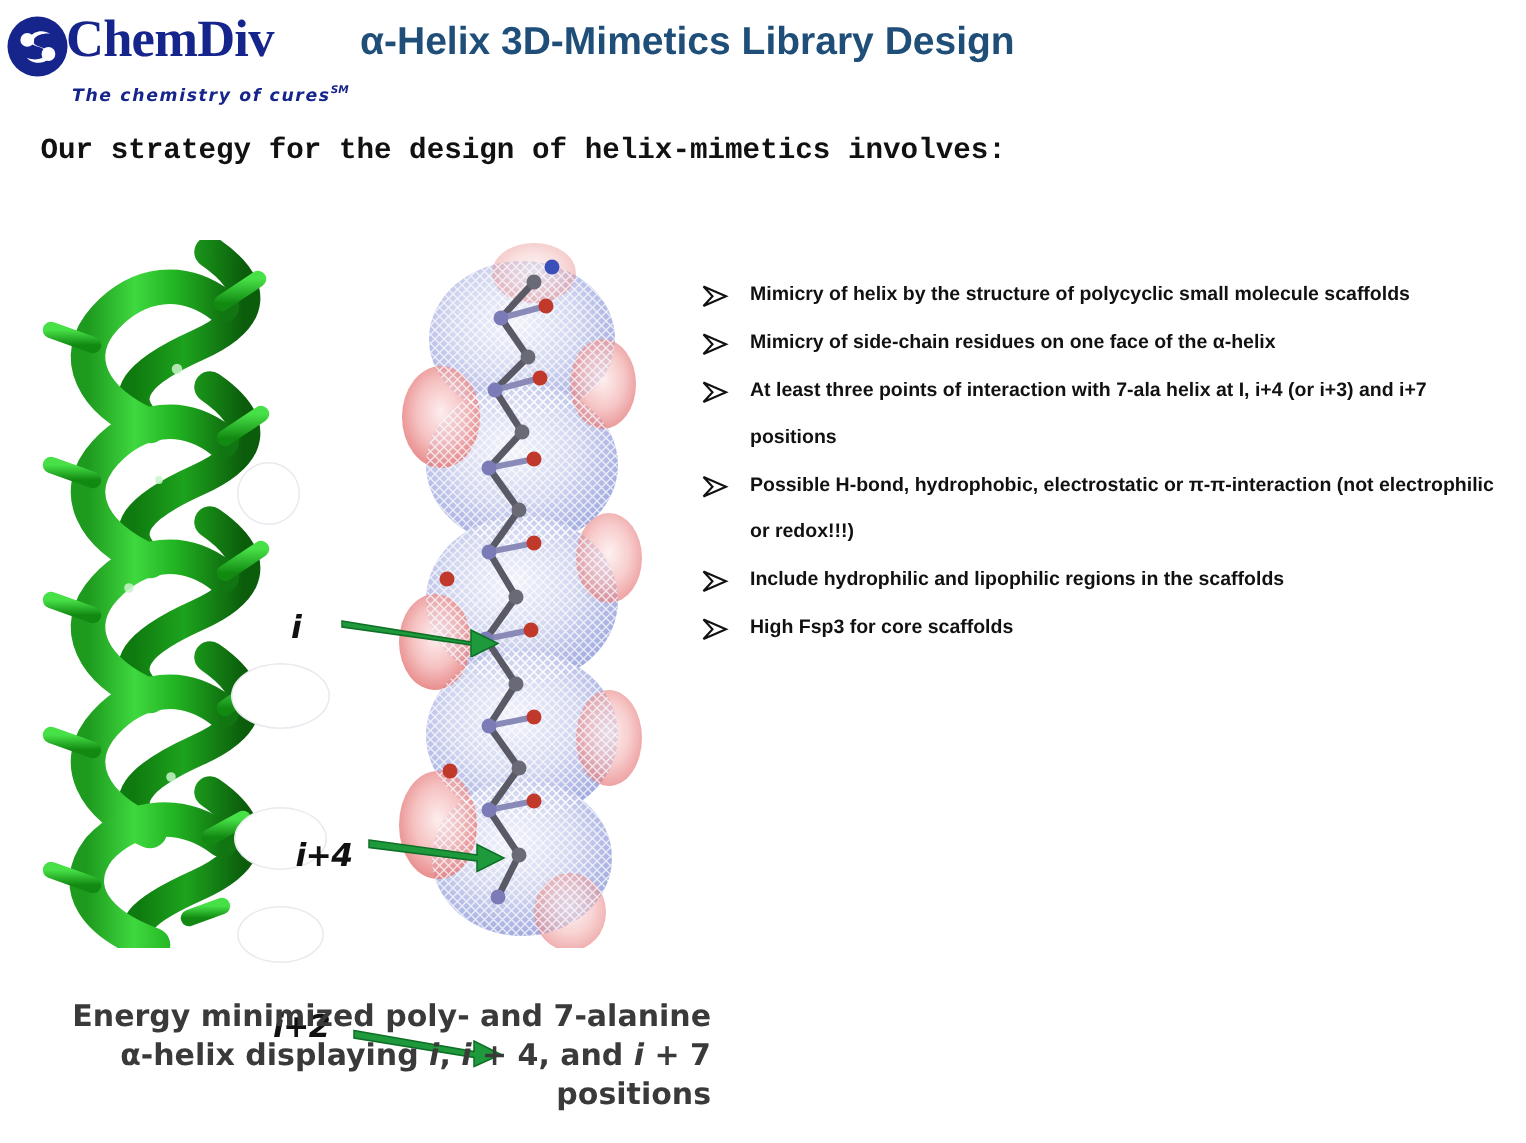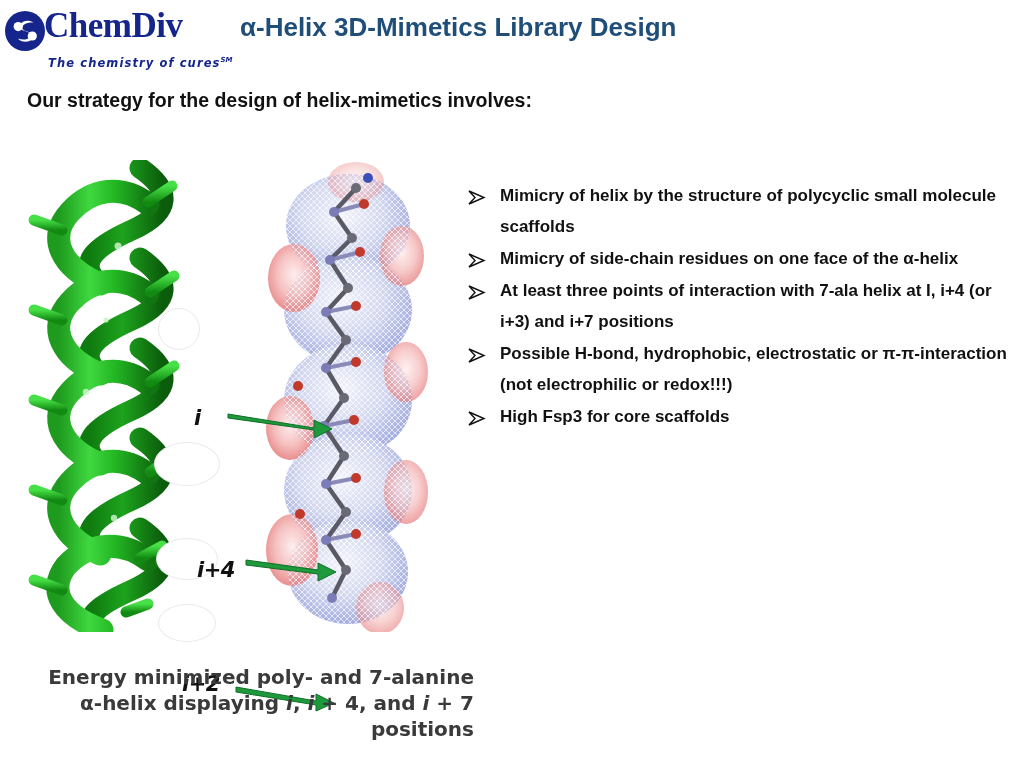--- a/index.html
+++ b/index.html
@@ -75,20 +75,21 @@
 
   
   .subtitle {
     position: absolute;
     left: 27px;
     top: 89px;
     font-size: 19.5px;
     font-weight: bold;
     color: #111111;
     white-space: nowrap;
+    font-family: Liberation Mono, monospace;
   }
 
   
   .figure {
     position: absolute;
     left: 22px;
     top: 160px;
     width: 420px;
     height: 472px;
   }
@@ -159,21 +160,21 @@
     flex: 0 0 32px;
     font-size: 20px;
     line-height: 31px;
     color: #111111;
     text-align: left;
     padding-top: 1px;
   }
   .bullet-marker svg { display: block; margin-top: 9px; }
   .bullet-text {
     flex: 1;
-    font-size: 17px;
+    font-size: 13px;
     font-weight: bold;
     color: #111111;
     line-height: 31px;
   }
 </style>
 </head>
 <body>
 
 <div class="header">
 
@@ -409,20 +410,28 @@
 
   <div class="bullet">
     <span class="bullet-marker">
       <svg width="18" height="15" viewBox="0 0 18 15">
           <path d="M1,1 L16,7.5 L1,14 L7,7.5 Z" fill="#ffffff" stroke="#111111" stroke-width="1.4"></path>
         </svg>
     </span>
     <span class="bullet-text">Possible H-bond, hydrophobic, electrostatic or π-π-interaction (not electrophilic or redox!!!)</span>
   </div>
 
+  <div class="bullet">
+    <span class="bullet-marker">
+      <svg width="18" height="15" viewBox="0 0 18 15">
+          <path d="M1,1 L16,7.5 L1,14 L7,7.5 Z" fill="#ffffff" stroke="#111111" stroke-width="1.4"></path>
+        </svg>
+    </span>
+    <span class="bullet-text">Include hydrophilic and lipophilic regions in the scaffolds</span>
+  </div>
 
 
   <div class="bullet">
     <span class="bullet-marker">
       <svg width="18" height="15" viewBox="0 0 18 15">
           <path d="M1,1 L16,7.5 L1,14 L7,7.5 Z" fill="#ffffff" stroke="#111111" stroke-width="1.4"></path>
         </svg>
     </span>
     <span class="bullet-text">High Fsp3 for core scaffolds</span>
   </div>

